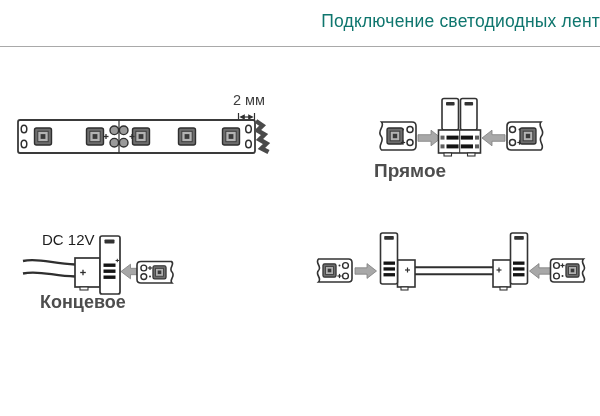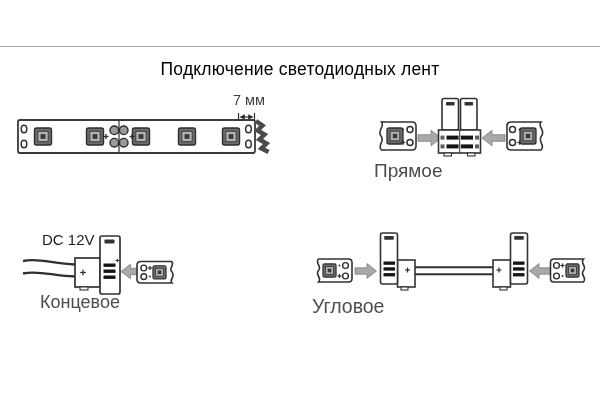--- a/index.html
+++ b/index.html
@@ -1,43 +1,43 @@
 <!DOCTYPE html>
 <html><head>
 <meta charset="utf-8">
 <style>
   html,body{margin:0;padding:0;background:#fff;}
   #screen{
     position:relative;width:600px;height:416px;background:#ffffff;
     font-family:"Liberation Sans","DejaVu Sans",sans-serif;overflow:hidden;
   }
   .page-title{
-    position:absolute;top:11px;left:0;width:600px;text-align:center;
-    font-size:17.5px;color:#000000;letter-spacing:.2px;margin-top:48px;
+    position:absolute;top:11px;left:0;width:600px;text-align:right;
+    font-size:17.5px;color:#0f766e;letter-spacing:.2px;
   }
   .separator{position:absolute;top:46px;left:0;width:600px;height:1px;background:#a9a9a9;}
   .diagram{position:absolute;}
-  .section-label{position:absolute;font-size:19px;color:#4d4d4d;}
+  .section-label{position:absolute;font-size:19px;color:#4d4d4d;font-weight:bold;}
   .dim-label{
     position:absolute;left:228px;top:92px;width:42px;text-align:center;
     font-size:14.5px;color:#3f3f3f;
   }
   .power-label{
     position:absolute;left:42px;top:231px;font-size:15px;font-weight:normal;color:#1d1d1d;
   }
 </style>
 </head>
 <body>
 
 <div id="screen">
 
   <div class="page-title">Подключение светодиодных лент</div>
   <div class="separator"></div>
 
-  <div class="dim-label">7 мм</div>
+  <div class="dim-label">2 мм</div>
 
   <svg class="diagram" style="left:0;top:85px" width="300" height="95" viewBox="0 0 300 95">
 
     <g stroke="#2f2f2f" stroke-width="1.2">
       <line x1="238.5" y1="28" x2="238.5" y2="68"></line>
       <line x1="254.5" y1="28" x2="254.5" y2="37"></line>
       <line x1="243.5" y1="32" x2="249.5" y2="32"></line>
       <polygon points="239.3,32 244.8,29.3 244.8,34.7" fill="#2f2f2f" stroke="none"></polygon>
       <polygon points="253.7,32 248.2,29.3 248.2,34.7" fill="#2f2f2f" stroke="none"></polygon>
     </g>
@@ -283,15 +283,14 @@
           <line x1="262.5" y1="38.4" x2="262.5" y2="42.6"></line>
       </g>
       <circle cx="262.5" cy="51" r="1" fill="#333"></circle>
       <g transform="translate(272.5,45.5) scale(0.82)">
         <rect x="-8" y="-8" width="16" height="16" rx="2" fill="#6d6d6d" stroke="#2e2e2e" stroke-width="1.4"></rect>
         <rect x="-4.8" y="-4.8" width="9.6" height="9.6" fill="#b3b3b3" stroke="#3c3c3c" stroke-width="1.1"></rect>
         <rect x="-2.2" y="-2.2" width="4.4" height="4.4" fill="#3a3a3a"></rect>
       </g>
     </g>
   </svg>
-  <div class="section-label" style="left:312px;top:295px;font-size:19.5px">Угловое</div>
 
 </div>
 
 </body></html>

